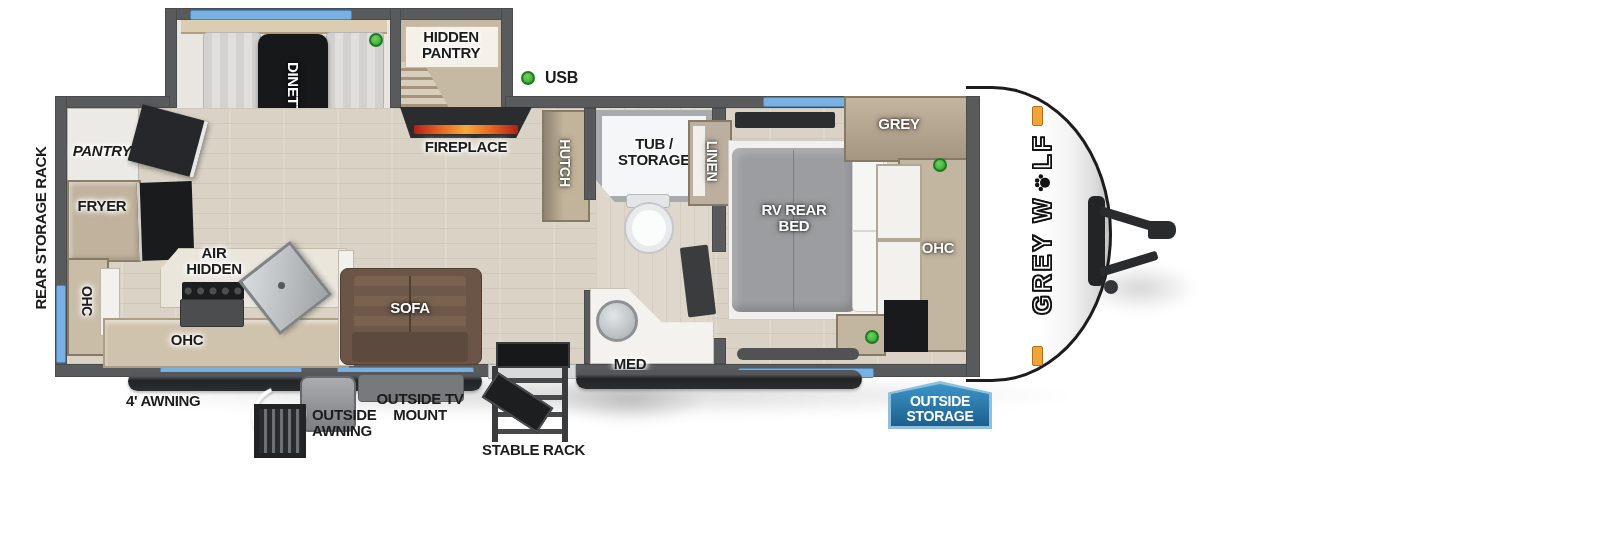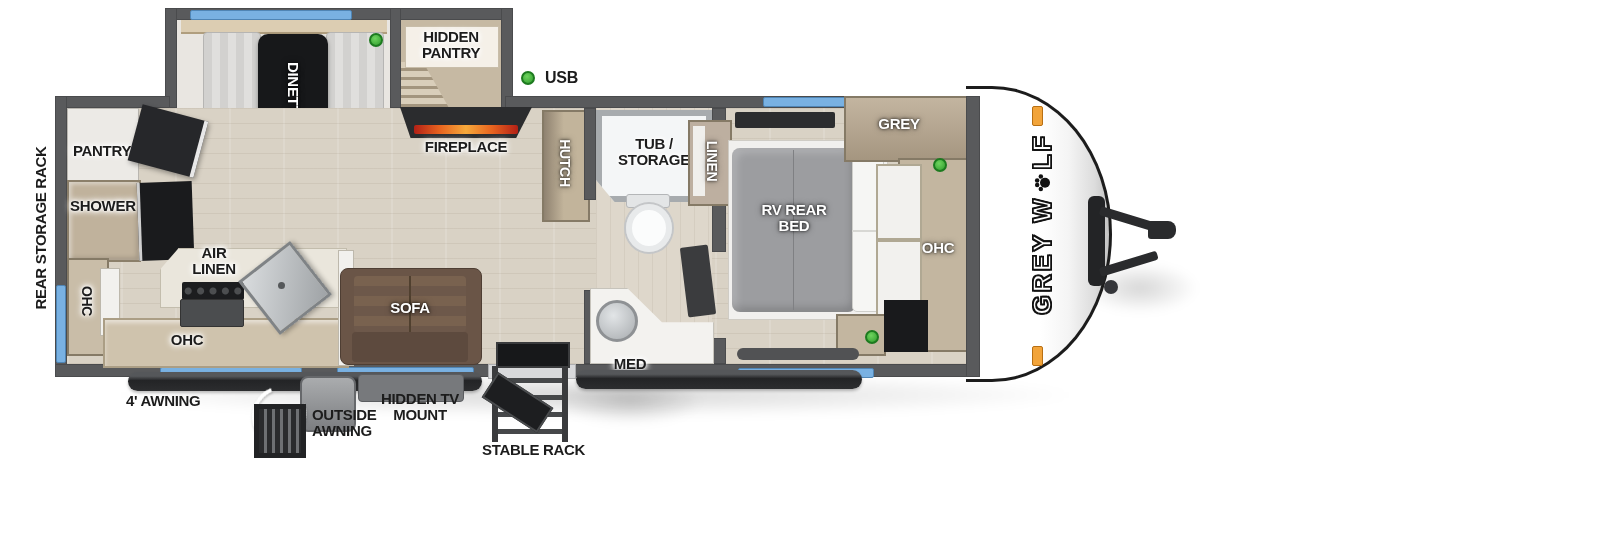--- a/index.html
+++ b/index.html
@@ -74,35 +74,35 @@
   <div class="window" style="left:763px;top:97px;width:88px;height:8px;"></div>
   <div class="window" style="left:56px;top:285px;width:8px;height:76px;"></div>
   <div class="window" style="left:160px;top:367px;width:140px;height:8px;"></div>
   <div class="window" style="left:337px;top:367px;width:135px;height:8px;"></div>
   <div class="window" style="left:738px;top:368px;width:134px;height:8px;"></div>
 
   <div class="abs" style="left:488px;top:364px;width:86px;height:13px;background:#d8d9db;border:1px solid #aeafb1;"></div>
   <div class="abs" style="left:496px;top:342px;width:70px;height:22px;background:#17181a;border:2px solid #3a3b3d;"></div>
 
   <div class="white-box" style="left:67px;top:108px;width:70px;height:72px;background:#eceae6;border:1px solid #b9b6b0;"></div>
-  <div class="lbl nowrap" style="left:70px;top:143px;width:64px;">PANTRY</div>
+  <div class="lbl nowrap" style="left:70px;top:143px;width:64px;font-style:italic;">PANTRY</div>
   <div class="abs" style="left:134px;top:112px;width:64px;height:58px;background:#26272a;border-right:4px solid #e8e8e8;transform:rotate(15deg);box-shadow:2px 2px 5px rgba(0,0,0,.35);"></div>
   <div class="cab" style="left:67px;top:180px;width:70px;height:78px;"></div>
-  <div class="lbl nowrap" style="left:70px;top:198px;width:64px;">SHOWER</div>
+  <div class="lbl nowrap" style="left:70px;top:198px;width:64px;">FRYER</div>
   <div class="abs" style="left:138px;top:182px;width:52px;height:78px;background:#1a1b1d;border-left:3px solid #cfcfcf;transform:rotate(-2deg);"></div>
   <div class="cab-dark" style="left:67px;top:258px;width:38px;height:94px;background:#c9bda8;"></div>
   <div class="lbl vert" style="left:87px;top:301px;font-size:14px;">OHC</div>
   <div class="white-box" style="left:100px;top:268px;width:18px;height:66px;"></div>
 
   <div class="abs" style="left:103px;top:318px;width:242px;height:46px;background:#cfc3ad;border:2px solid #ab9e85;box-shadow:inset 0 3px 4px rgba(255,255,255,.5);"></div>
   <div class="lbl nowrap" style="left:152px;top:332px;width:70px;">OHC</div>
   <div class="abs" style="left:160px;top:248px;width:185px;height:58px;background:#eae6dc;border:1px solid #c3bdad;clip-path:polygon(10% 0,100% 0,100% 100%,0 100%,0 36%);"></div>
   <div class="abs" style="left:182px;top:282px;width:62px;height:18px;background:#1c1d1f;border-radius:2px;background-image:radial-gradient(circle 4px at 10% 50%,#4c4e50 3px,transparent 4px),radial-gradient(circle 4px at 30% 50%,#4c4e50 3px,transparent 4px),radial-gradient(circle 4px at 50% 50%,#4c4e50 3px,transparent 4px),radial-gradient(circle 4px at 70% 50%,#4c4e50 3px,transparent 4px),radial-gradient(circle 4px at 90% 50%,#4c4e50 3px,transparent 4px);"></div>
   <div class="abs" style="left:180px;top:299px;width:62px;height:26px;background:#4b4d4f;border-radius:2px;border:1px solid #333;"></div>
-  <div class="lbl" style="left:186px;top:245px;width:56px;">AIR LINEN</div>
+  <div class="lbl" style="left:186px;top:245px;width:56px;">AIR HIDDEN</div>
   <div class="abs" style="left:252px;top:254px;width:60px;height:62px;background:linear-gradient(135deg,#d9dcde,#9fa3a6);border:3px solid #7f8386;transform:rotate(-38deg);box-shadow:2px 2px 5px rgba(0,0,0,.3);"></div>
   <div class="abs" style="left:278px;top:282px;width:7px;height:7px;border-radius:50%;background:#55585a;"></div>
   <div class="white-box" style="left:338px;top:250px;width:14px;height:114px;"></div>
 
   <div class="abs" style="left:340px;top:268px;width:140px;height:95px;background:#6a5547;border-radius:8px;border:1px solid #4e3e33;"></div>
   <div class="abs" style="left:354px;top:276px;width:112px;height:56px;background:repeating-linear-gradient(180deg,#79624f 0 10px,#6d584a 10px 20px);border-radius:4px;"></div>
   <div class="abs" style="left:409px;top:276px;width:2px;height:86px;background:#50402f;"></div>
   <div class="abs" style="left:352px;top:332px;width:116px;height:30px;background:#5d4a3e;border-radius:4px;"></div>
   <div class="lbl lbl-light nowrap" style="left:388px;top:300px;width:44px;">SOFA</div>
 
@@ -179,17 +179,21 @@
   <div class="abs" style="left:300px;top:376px;width:52px;height:52px;background:linear-gradient(180deg,#aaacae,#7c7e81);border:2px solid #66686b;border-radius:8px;"></div>
   <div class="abs" style="left:358px;top:374px;width:104px;height:26px;background:#77797c;border:1px solid #5b5d60;border-radius:4px;"></div>
   <div class="abs" style="left:252px;top:386px;width:46px;height:50px;border:4px solid #fff;border-top-color:transparent;border-radius:50%;transform:rotate(25deg);filter:drop-shadow(1px 1px 1px rgba(0,0,0,.25));"></div>
   <div class="abs" style="left:254px;top:404px;width:52px;height:54px;background:repeating-linear-gradient(90deg,#2a2b2d 0 5px,#6e7073 5px 8px);border:5px solid #222325;box-sizing:border-box;"></div>
 
   <div class="abs" style="left:492px;top:366px;width:76px;height:76px;border-left:6px solid #3a3b3d;border-right:6px solid #3a3b3d;background:repeating-linear-gradient(180deg,transparent 0 12px,#46484a 12px 17px);box-sizing:border-box;"></div>
   <div class="abs" style="left:498px;top:372px;width:62px;height:26px;background:#1d1e20;border:2px solid #4a4c4e;transform:rotate(33deg);transform-origin:left top;"></div>
 
   <div class="lbl lbl-plain nowrap" style="left:126px;top:393px;">4' AWNING</div>
   <div class="lbl lbl-plain" style="left:312px;top:407px;width:80px;text-align:left;">OUTSIDE AWNING</div>
-  <div class="lbl lbl-plain" style="left:376px;top:391px;width:88px;">HIDDEN TV MOUNT</div>
+  <div class="lbl lbl-plain" style="left:376px;top:391px;width:88px;">OUTSIDE TV MOUNT</div>
   <div class="lbl lbl-plain nowrap" style="left:482px;top:442px;">STABLE RACK</div>
 
+  <div class="abs" style="left:888px;top:381px;width:104px;height:48px;background:#8fc0de;clip-path:polygon(0 24%,50% 0,100% 24%,100% 100%,0 100%);">
+    <div class="abs" style="left:3px;top:3px;width:98px;height:42px;background:linear-gradient(180deg,#3c95c8,#1d5f8f);clip-path:polygon(0 24%,50% 0,100% 24%,100% 100%,0 100%);"></div>
+    <div class="lbl lbl-plain" style="left:12px;top:13px;width:80px;color:#fff;font-size:14px;">OUTSIDE STORAGE</div>
+  </div>
 
 </div>
 
 </body></html>

